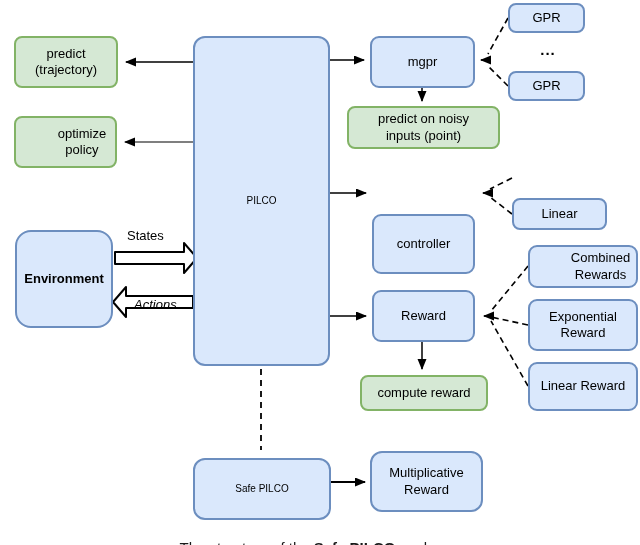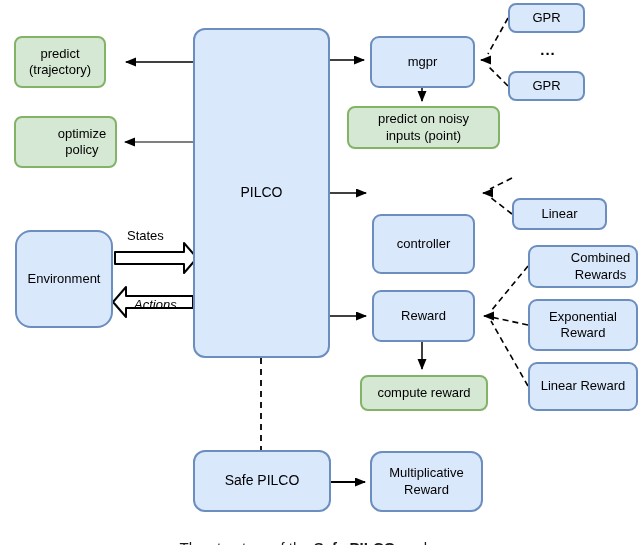--- a/index.html
+++ b/index.html
@@ -8,22 +8,22 @@
     font-family:"Liberation Sans", sans-serif;color:#000;
   }
   .wires{position:absolute;left:0;top:0;width:640px;height:545px;}
   .node{
     position:absolute;box-sizing:border-box;
     display:flex;align-items:center;justify-content:center;
     text-align:center;font-size:13px;line-height:1.25;white-space:pre-line;
   }
   .blue{background:#dae8fc;border:2px solid #6c8ebf;border-radius:9px;}
   .green{background:#d5e8d4;border:2px solid #82b366;border-radius:8px;}
-  .big-radius{border-radius:16px;}
-  .pilco-label{font-size:14px;}
+  .big-radius{border-radius:16px;font-weight:bold;}
+  .pilco-label{font-size:10px;margin-top:8px;}
   .edge-label{position:absolute;font-size:13px;white-space:nowrap;}
   .ellipsis{
     position:absolute;font-size:15px;font-weight:bold;letter-spacing:1px;
     text-align:center;line-height:1;
   }
   .caption{
     position:absolute;left:0;top:537px;width:640px;height:8px;overflow:hidden;
     text-align:center;font-size:15px;line-height:22px;color:#1a1a1a;white-space:nowrap;
   }
   .caption b{font-weight:bold;}
@@ -61,21 +61,21 @@
     <line x1="528" y1="325" x2="491" y2="317" stroke="#000" stroke-width="1.6" stroke-dasharray="6 4"></line>
     <line x1="528" y1="386" x2="491" y2="321" stroke="#000" stroke-width="1.6" stroke-dasharray="6 4"></line>
     <line x1="494" y1="316" x2="484" y2="316" stroke="#000" stroke-width="1.6" marker-end="url(#ah)"></line>
 
     <line x1="261" y1="358" x2="261" y2="450" stroke="#000" stroke-width="1.8" stroke-dasharray="6 5"></line>
 
     <path d="M115,252 L184,252 L184,243 L197,258 L184,273 L184,264 L115,264 Z" fill="#ffffff" stroke="#000" stroke-width="2" stroke-linejoin="round"></path>
     <path d="M193,296 L126,296 L126,287 L113,302 L126,317 L126,308 L193,308 Z" fill="#ffffff" stroke="#000" stroke-width="2" stroke-linejoin="round"></path>
   </svg>
 
-  <div class="node green" style="left:14px;top:36px;width:92px;height:52px;">predict
+  <div class="node green" style="left:14px;top:36px;width:104px;height:52px;">predict
 (trajectory)</div>
   <div class="node green" style="left:14px;top:116px;width:103px;height:52px;padding-left:33px;">optimize
 policy</div>
 
   <div class="node blue big-radius" style="left:15px;top:230px;width:98px;height:98px;">Environment</div>
 
   <div class="node blue pilco-label" style="left:193px;top:28px;width:137px;height:330px;border-radius:12px;">PILCO</div>
 
   <div class="node blue" style="left:370px;top:36px;width:105px;height:52px;">mgpr</div>
   <div class="node blue" style="left:508px;top:3px;width:77px;height:30px;border-radius:8px;">GPR</div>

